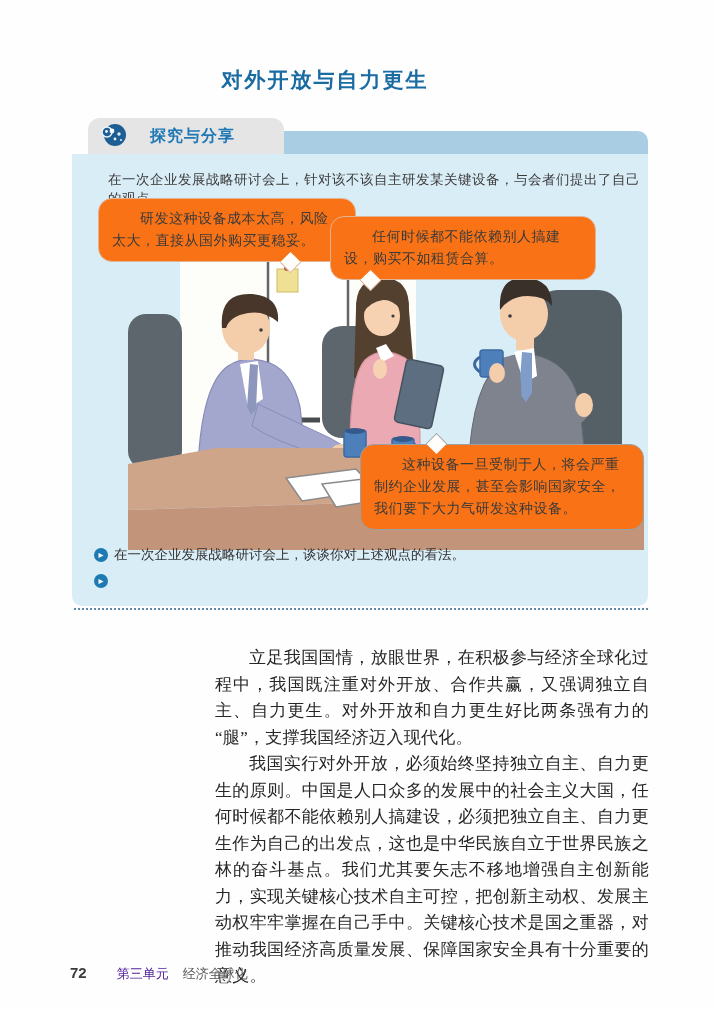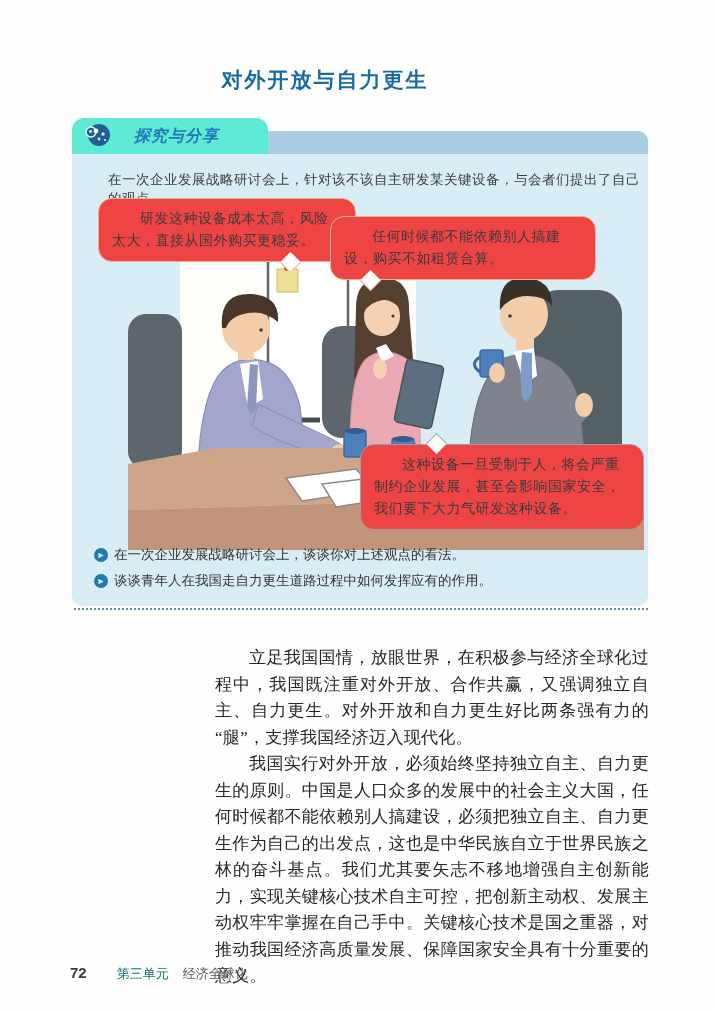--- a/index.html
+++ b/index.html
@@ -12,22 +12,22 @@
   
   .page-title {
     position:absolute; top:66px; left:0; width:650px;
     text-align:center; font-size:21px; font-weight:bold;
     color:#1b6ba3; letter-spacing:2px;
     font-family:"Liberation Sans", sans-serif;
   }
   
   .explore-box { position:absolute; left:72px; top:118px; width:576px; height:488px; }
   .eb-tab {
-    position:absolute; left:0; top:0; width:196px; height:36px;
-    background:#5eead4; border-radius:12px 12px 0 0;font-style:italic;
+    position:absolute; left:16px; top:0; width:196px; height:36px;
+    background:#e5e5e5; border-radius:12px 12px 0 0;
   }
   .eb-band {
     position:absolute; left:196px; right:0; top:13px; height:23px;
     background:#a9cee4; border-radius:0 10px 0 0;
   }
   .eb-body {
     position:absolute; left:0; top:36px; right:0; bottom:0;
     background:#d9edf7; border-radius:0 0 10px 10px;
   }
   .eb-icon { position:absolute; left:12px; top:4px; width:28px; height:28px; }
@@ -37,21 +37,21 @@
     font-size:16px; font-weight:bold; color:#1f78b5; letter-spacing:1px;
   }
   .eb-intro {
     position:absolute; left:36px; right:8px; top:52px;
     font-size:13.5px; line-height:19px; color:#3b3b3b; letter-spacing:.5px;
   }
   
   .scene { position:absolute; left:56px; top:134px; width:516px; height:298px; }
   
   .bubble {
-    position:absolute; background:#ef4444; border:1.5px solid #e2b295;
+    position:absolute; background:#f97316; border:1.5px solid #e2b295;
     border-radius:14px; padding:9px 13px;
     font-size:14px; line-height:22px; color:#3a3a3a;
     text-indent:2em; letter-spacing:.5px;
   }
   .bubble .tail {
     position:absolute; width:15px; height:15px; background:#fffefa;
     transform:rotate(45deg);
   }
   .bubble .tail-down   { bottom:-9px; border-right:1.5px solid #e2b295; border-bottom:1.5px solid #e2b295; }
   .bubble .tail-up     { top:-9px;    border-left:1.5px solid #9aa0a4;  border-top:1.5px solid #9aa0a4; }
@@ -82,21 +82,21 @@
     font-size:17px; line-height:26.5px; color:#262626;
     text-align:justify; letter-spacing:.3px;
   }
   .main-text p { text-indent:2em; }
   
   .footer {
     position:absolute; left:70px; top:941px;
     font-family:"Liberation Sans", sans-serif; display:flex; align-items:baseline;text-align:center;
   }
   .footer .pn { font-size:15px; font-weight:bold; color:#3a3a3a; }
-  .footer .unit { margin-left:30px; font-size:13px; color:#0f766e; }
+  .footer .unit { margin-left:30px; font-size:13px; color:#4c1d95; }
   .footer .chapter { margin-left:14px; font-size:13px; color:#555;margin-top:24px; }
 </style>
 </head>
 <body>
 
 <div class="page">
 
   <div class="page-title">对外开放与自力更生</div>
 
   <div class="explore-box">
@@ -197,21 +197,20 @@
       <span class="tail tail-up" style="left:24%;"></span>
     </div>
 
     <div class="questions">
       <div class="q-item">
         <span class="q-bullet">▸</span>
         <span>在一次企业发展战略研讨会上，谈谈你对上述观点的看法。</span>
       </div>
       <div class="q-item">
         <span class="q-bullet">▸</span>
-        <span>谈谈青年人在我国走自力更生道路过程中如何发挥应有的作用。</span>
       </div>
     </div>
   </div>
 
   <div class="dotted-line"></div>
 
   <div class="main-text">
     <p>立足我国国情，放眼世界，在积极参与经济全球化过程中，我国既注重对外开放、合作共赢，又强调独立自主、自力更生。对外开放和自力更生好比两条强有力的“腿”，支撑我国经济迈入现代化。</p>
     <p>我国实行对外开放，必须始终坚持独立自主、自力更生的原则。中国是人口众多的发展中的社会主义大国，任何时候都不能依赖别人搞建设，必须把独立自主、自力更生作为自己的出发点，这也是中华民族自立于世界民族之林的奋斗基点。我们尤其要矢志不移地增强自主创新能力，实现关键核心技术自主可控，把创新主动权、发展主动权牢牢掌握在自己手中。关键核心技术是国之重器，对推动我国经济高质量发展、保障国家安全具有十分重要的意义。</p>
   </div>

